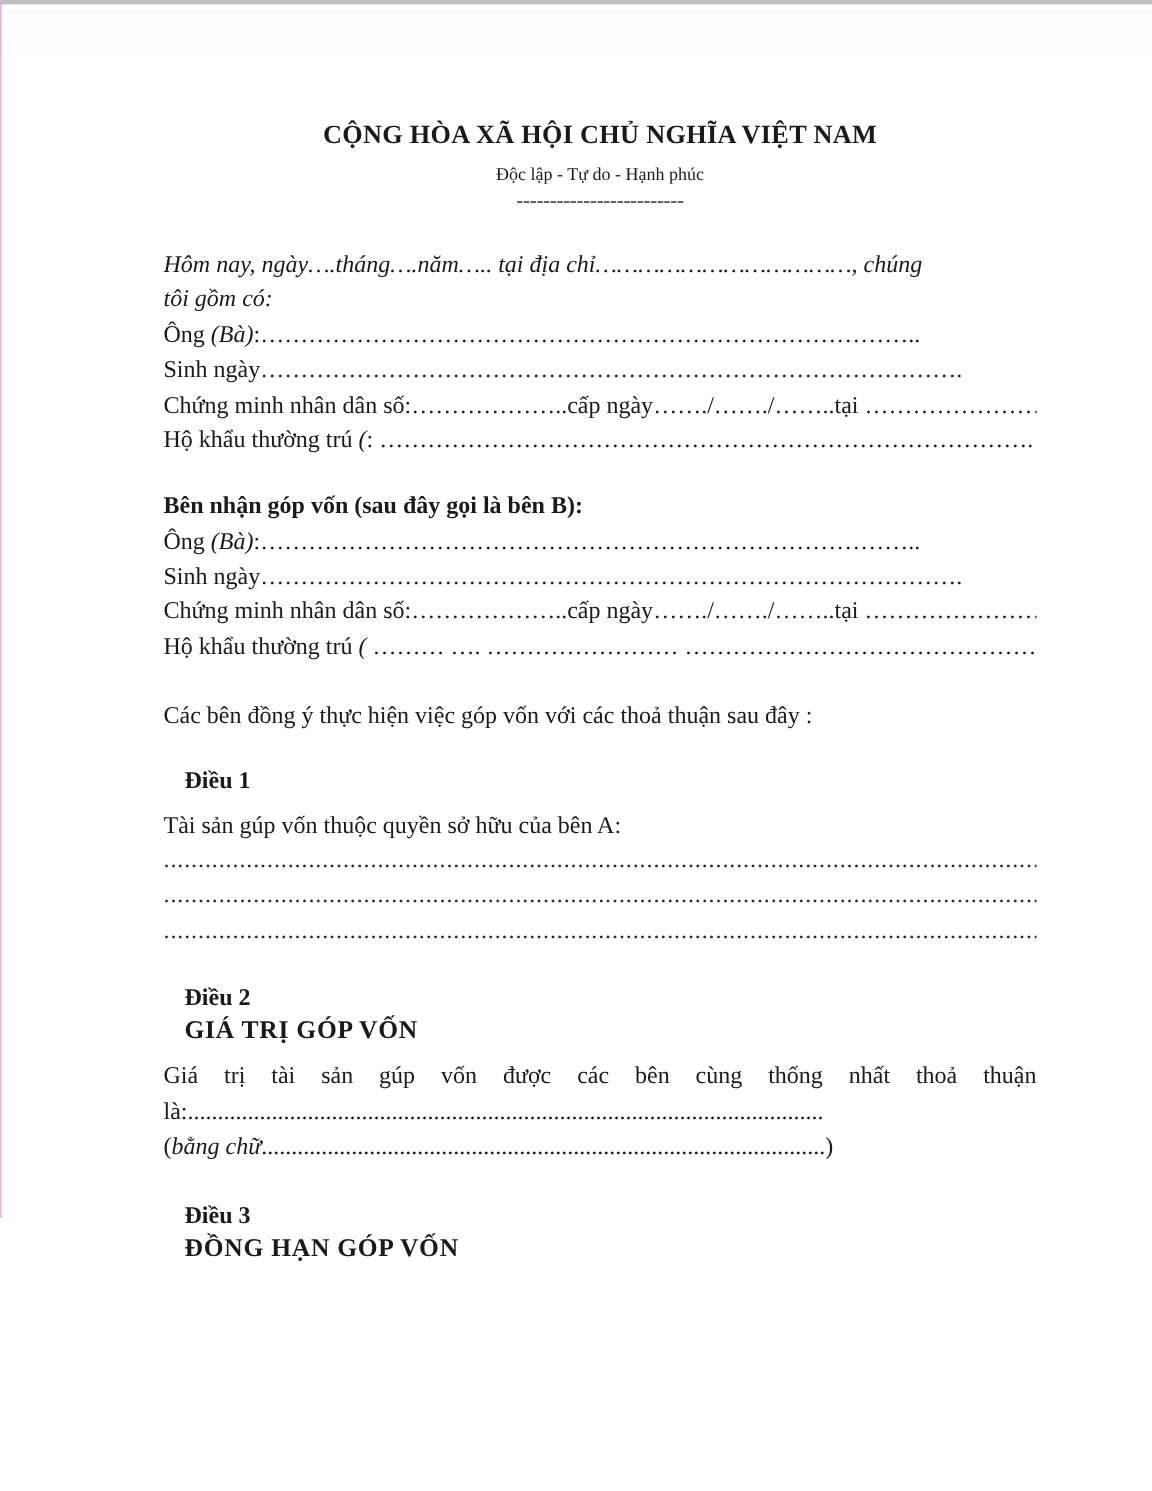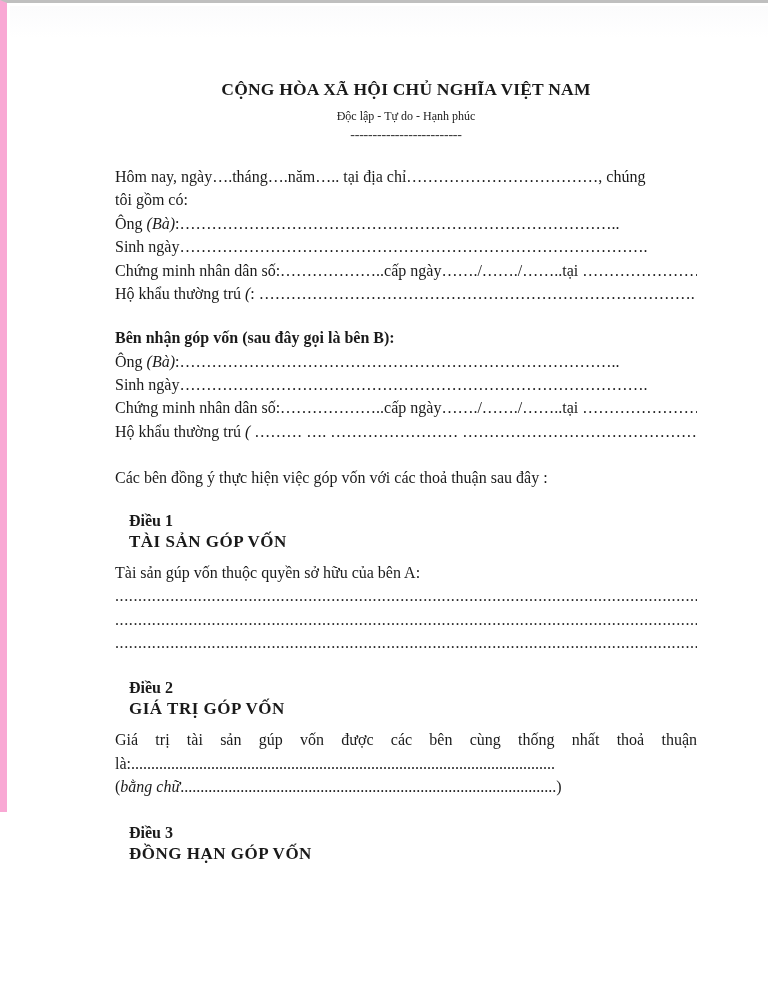--- a/index.html
+++ b/index.html
@@ -15,21 +15,21 @@
     position: relative;
     overflow: hidden;
   }
   .page {
     position: absolute;
     left: 0; top: 0;
     width: 768px;
     height: 812px;
     background: #ffffff;
     box-sizing: border-box;
-    border-left: 7px solid #f9a8d4;
+    border-left: 1px solid #f9a8d4;
     border-top: 3px solid #bfbfbf;
   }
   .scan-tint {
     position: absolute;
     left: 3px; top: 3px; right: 0; bottom: 0;
     background: linear-gradient(180deg, #fbfbfc 0%, #ffffff 4%, #ffffff 100%);
     pointer-events: none;
   }
   .content {
     position: absolute;
@@ -68,20 +68,21 @@
     letter-spacing: 0.4px;
     margin-top: 27px;
   }
 
   
   .para {
     font-size: 16px;
     line-height: 1.42;
     margin-top: 23px;
     text-align: left;
+    font-style: italic;
   }
   .section-heading {
     font-size: 16px;
     font-weight: bold;
     margin-top: 22px;
     line-height: 1.4;
   }
   .line {
     font-size: 16px;
     line-height: 1.46;
@@ -185,21 +186,20 @@
     </div>
 
     <div class="line">
       <span>Hộ khẩu thường trú </span><span class="ital">(</span><span> ………  ….  ……………………  …………………………………………</span>
     </div>
 
     <div class="agree-line">Các bên đồng ý thực hiện việc góp vốn với các thoả thuận sau đây :</div>
 
     <div class="article">
       <div class="art-num article-block">Điều 1</div>
-      <div class="art-name article-block">TÀI SẢN GÓP VỐN</div>
     </div>
 
     <div class="body-para">Tài sản gúp vốn thuộc quyền sở hữu của bên A:</div>
 
     <div class="dots-row">..................................................................................................................................</div>
     <div class="dots-row">..................................................................................................................................</div>
     <div class="dots-row">..................................................................................................................................</div>
 
     <div class="article">
       <div class="art-num article-block">Điều 2</div>

